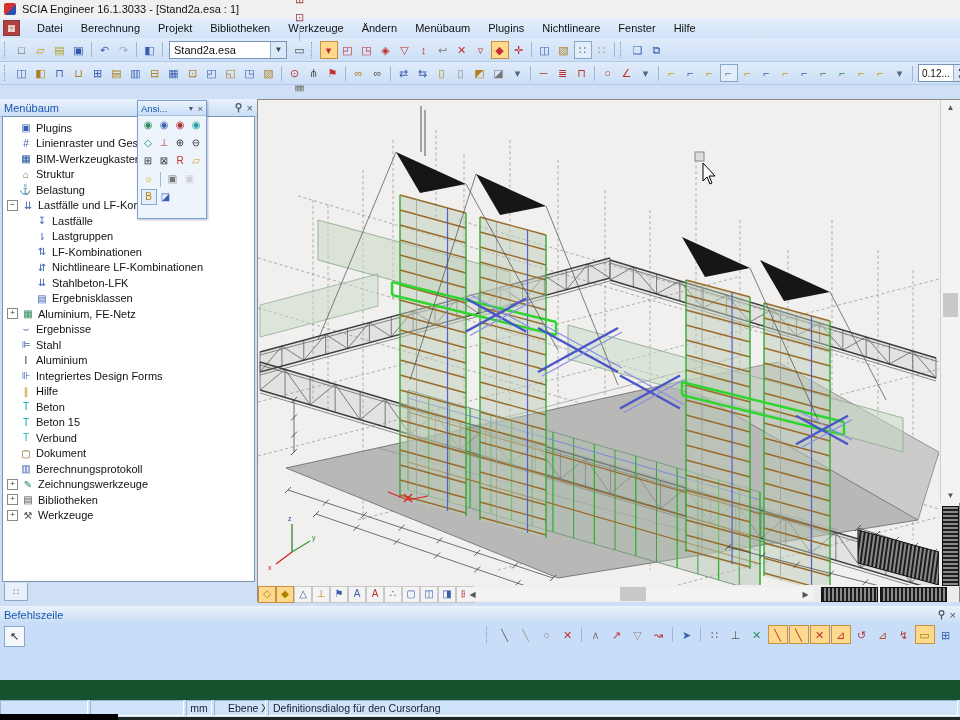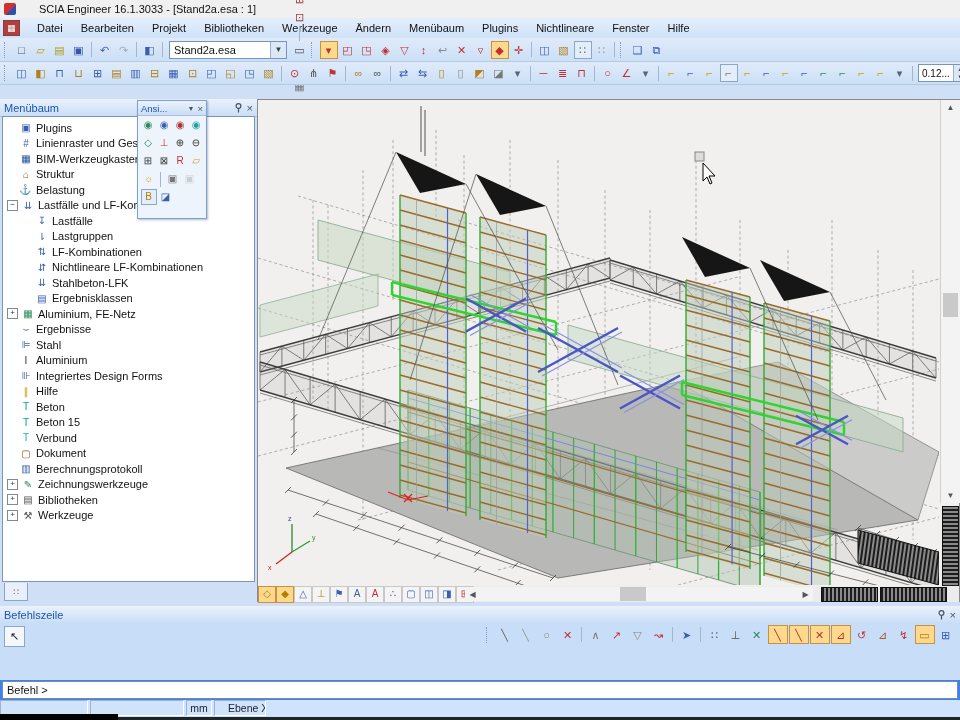--- a/index.html
+++ b/index.html
@@ -1,20 +1,20 @@
 <!DOCTYPE html>
 <html><head>
 <meta charset="utf-8">
 <style>
   html,body{margin:0;padding:0;background:#666;}
   #app{position:relative;width:960px;height:720px;overflow:hidden;background:#cfe0f6;
        font-family:"Liberation Sans",sans-serif;font-size:11px;color:#111;}
   
   .titlebar{position:absolute;left:0;top:0;width:960px;height:18px;background:#f0f0f0;
-            display:flex;align-items:center;gap:23px;padding-left:4px;box-sizing:border-box;}
+            display:flex;align-items:center;gap:6px;padding-left:4px;box-sizing:border-box;}
   .scia-logo{width:12px;height:12px;background:linear-gradient(135deg,#d03030 0 55%,#3050b0 55% 100%);border-radius:2px;}
   .menubar{position:absolute;left:0;top:18px;width:960px;height:20px;
            background:linear-gradient(#e4eefb,#cfe2f8);display:flex;align-items:center;}
   .menubar .mdiicon{width:15px;height:14px;margin:0 8px 0 3px;border:1px solid #8a3a3a;background:#b04040;
            color:#fff;font-size:9px;display:flex;align-items:center;justify-content:center;}
   .menuitem{padding:2px 9px;cursor:default;}
   .tbrow{position:absolute;left:0;width:960px;background:linear-gradient(#e0ebfa,#cbdff6);
          display:flex;align-items:center;border-bottom:1px solid #b4cbe6;box-sizing:border-box;padding-left:2px;}
   #tb1{top:38px;height:24px;}
   #tb2{top:62px;height:23px;}
@@ -66,21 +66,21 @@
            background:repeating-linear-gradient(0deg,#1c1c1c 0 2px,#8a8a8a 2px 4px);}
   #bottombar{position:absolute;left:0px;top:486px;width:701px;height:16px;background:#ececec;display:flex;align-items:center;}
   #bottombar .ticon{width:16px;height:15px;font-size:10px;background:#f4f4f4;border:1px solid #c8c8c8;margin:0;}
   #bottombar .ticon.pressed{background:#fcd98c;border-color:#c89040;}
   .hscroll{position:absolute;left:207px;top:487px;width:348px;height:14px;background:#f3f3f3;}
   .hthumb{position:absolute;left:155px;top:0;width:26px;height:14px;background:#c9c9c9;}
   .hatch-h{position:absolute;top:487px;height:13px;border:1px solid #111;
            background:repeating-linear-gradient(90deg,#1c1c1c 0 2px,#8a8a8a 2px 4px);}
   #hatch1{left:563px;width:55px;} #hatch2{left:622px;width:65px;}
   
-  #cmdpanel{position:absolute;left:0;top:606px;width:960px;height:94px;background:#3b82f6;}
+  #cmdpanel{position:absolute;left:0;top:606px;width:960px;height:94px;background:#14532d;}
   #cmdbody{position:absolute;left:0;top:16px;right:0;bottom:20px;background:#c8ddf8;}
   #cursorbtn{position:absolute;left:4px;top:4px;width:19px;height:19px;background:#f4f7fc;border:1px solid #8aa6c8;
              display:flex;align-items:center;justify-content:center;font-size:11px;color:#111;}
   #snapbar{position:absolute;right:4px;top:3px;display:flex;align-items:center;}
   #snapbar .ticon{width:18px;height:17px;font-size:11px;}
   #cmdinput{position:absolute;left:2px;bottom:1px;right:2px;height:18px;background:#fff;border:1px solid #7a8aa0;
             display:flex;align-items:center;padding-left:4px;box-sizing:border-box;}
   
   #statusbar{position:absolute;left:0;top:700px;width:960px;height:16px;background:#cfe3fa;display:flex;}
   .scell{border:1px solid #9ab4d2;border-right-color:#fff;border-bottom-color:#fff;margin-right:2px;
@@ -99,21 +99,21 @@
 
   <div class="titlebar">
     <span class="scia-logo"></span>
     <span>SCIA Engineer 16.1.3033 - [Stand2a.esa : 1]</span>
   </div>
 
   <div class="menubar">
     <span class="mdiicon">▦</span>
     <span id="menuitems" style="display:flex;">
         <span class="menuitem">Datei</span>
-        <span class="menuitem">Bearbeiten</span>
+        <span class="menuitem">Berechnung</span>
         <span class="menuitem">Projekt</span>
         <span class="menuitem">Bibliotheken</span>
         <span class="menuitem">Werkzeuge</span>
         <span class="menuitem">Ändern</span>
         <span class="menuitem">Menübaum</span>
         <span class="menuitem">Plugins</span>
         <span class="menuitem">Nichtlineare</span>
         <span class="menuitem">Fenster</span>
         <span class="menuitem">Hilfe</span>
       </span>
@@ -952,27 +952,25 @@
           <span class="ticon pressed" style="color: rgb(192, 48, 48);">╲</span>
           <span class="ticon pressed" style="color: rgb(192, 48, 48);">✕</span>
           <span class="ticon pressed" style="color: rgb(192, 48, 48);">⊿</span>
           <span class="ticon" style="color: rgb(192, 48, 48);">↺</span>
           <span class="ticon" style="color: rgb(176, 80, 48);">⊿</span>
           <span class="ticon" style="color: rgb(192, 48, 48);">↯</span>
           <span class="ticon pressed" style="color: rgb(176, 128, 0);">▭</span>
           <span class="ticon" style="color: rgb(58, 95, 176);">⊞</span>
         </div>
     </div>
-    <div id="cmdinput">
-      <span>Befehl &gt;</span>
-    </div>
   </div>
 
   <div id="statusbar">
       <span class="scell c-empty1"></span>
       <span class="scell c-empty2"></span>
       <span class="scell c-units">mm</span>
       <span class="scell c-plane">Ebene XY</span>
+      <span class="scell c-message">Definitionsdialog für den Cursorfang</span>
     </div>
   <div class="bottomline"></div>
   <div class="bottomblock"></div>
 
 </div>
 
 </body></html>

